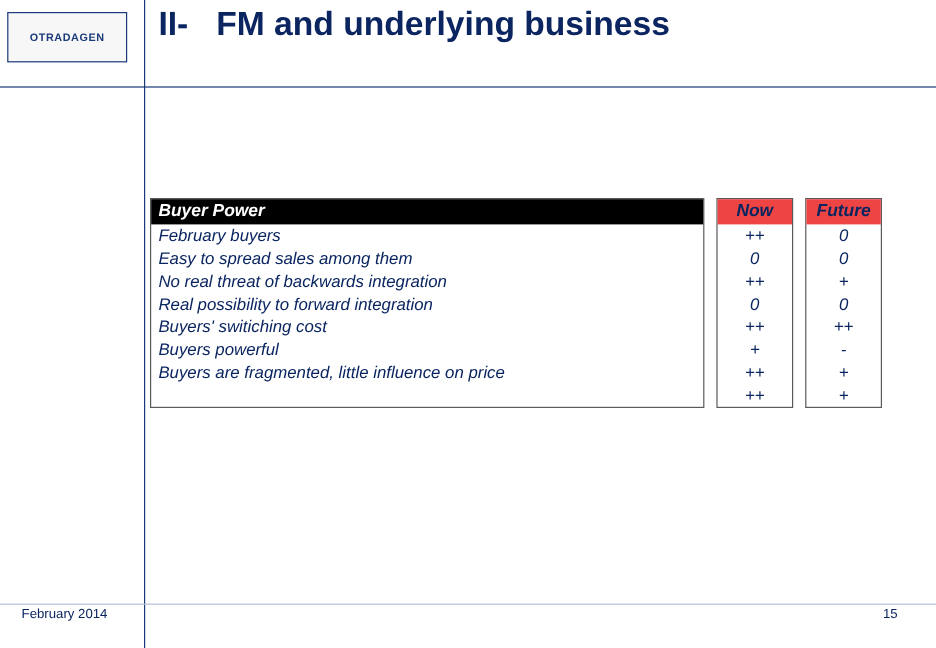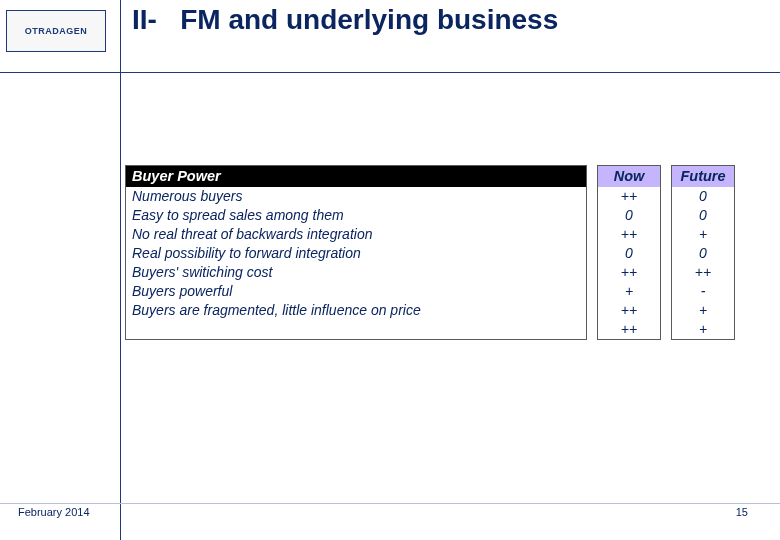--- a/index.html
+++ b/index.html
@@ -97,21 +97,21 @@
   .th {
     background: #000;
     color: #fff;
     font-weight: bold;
     font-size: 14.5px;
     padding: 2px 6px;
     height: 21px;
     line-height: 17px;
   }
   .th-side {
-    background: #c4b5fd;
+    background: #ef4444;
     color: #0a2560;
     font-weight: bold;
     font-size: 14.5px;
     text-align: center;
     height: 21px;
     line-height: 20px;
   }
   .td {
     color: #0a2560;
     font-size: 14px;
@@ -161,21 +161,21 @@
   </div>
   <div class="title">II-&nbsp;&nbsp;&nbsp;FM and underlying business</div>
 </div>
 <div class="hrule"></div>
 
 <div class="content">
   <div class="table-wrap">
 
     <div class="main-col">
       <div class="th">Buyer Power</div>
-      <div class="td">Numerous buyers</div>
+      <div class="td">February buyers</div>
       <div class="td">Easy to spread sales among them</div>
       <div class="td">No real threat of backwards integration</div>
       <div class="td">Real possibility to forward integration</div>
       <div class="td">Buyers' switiching cost</div>
       <div class="td">Buyers powerful</div>
       <div class="td">Buyers are fragmented, little influence on price</div>
       <div class="td"></div>
     </div>
 
     <div class="side-col">

